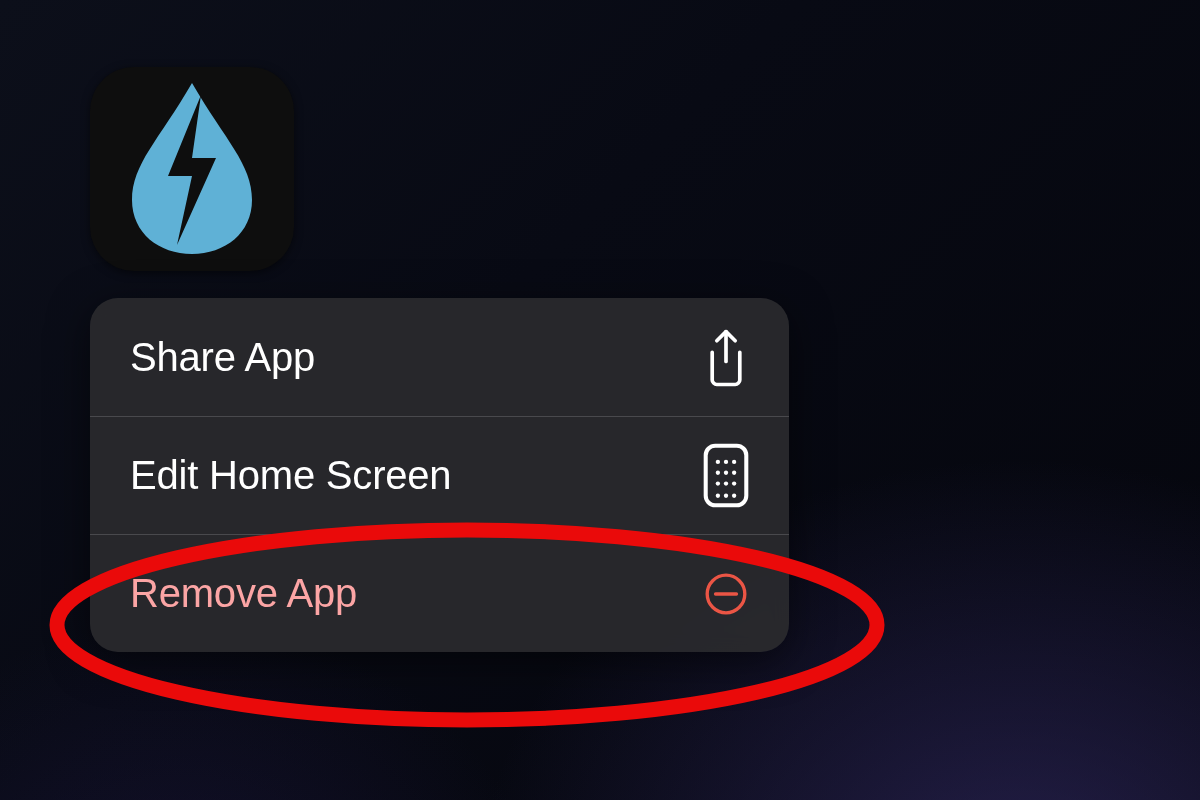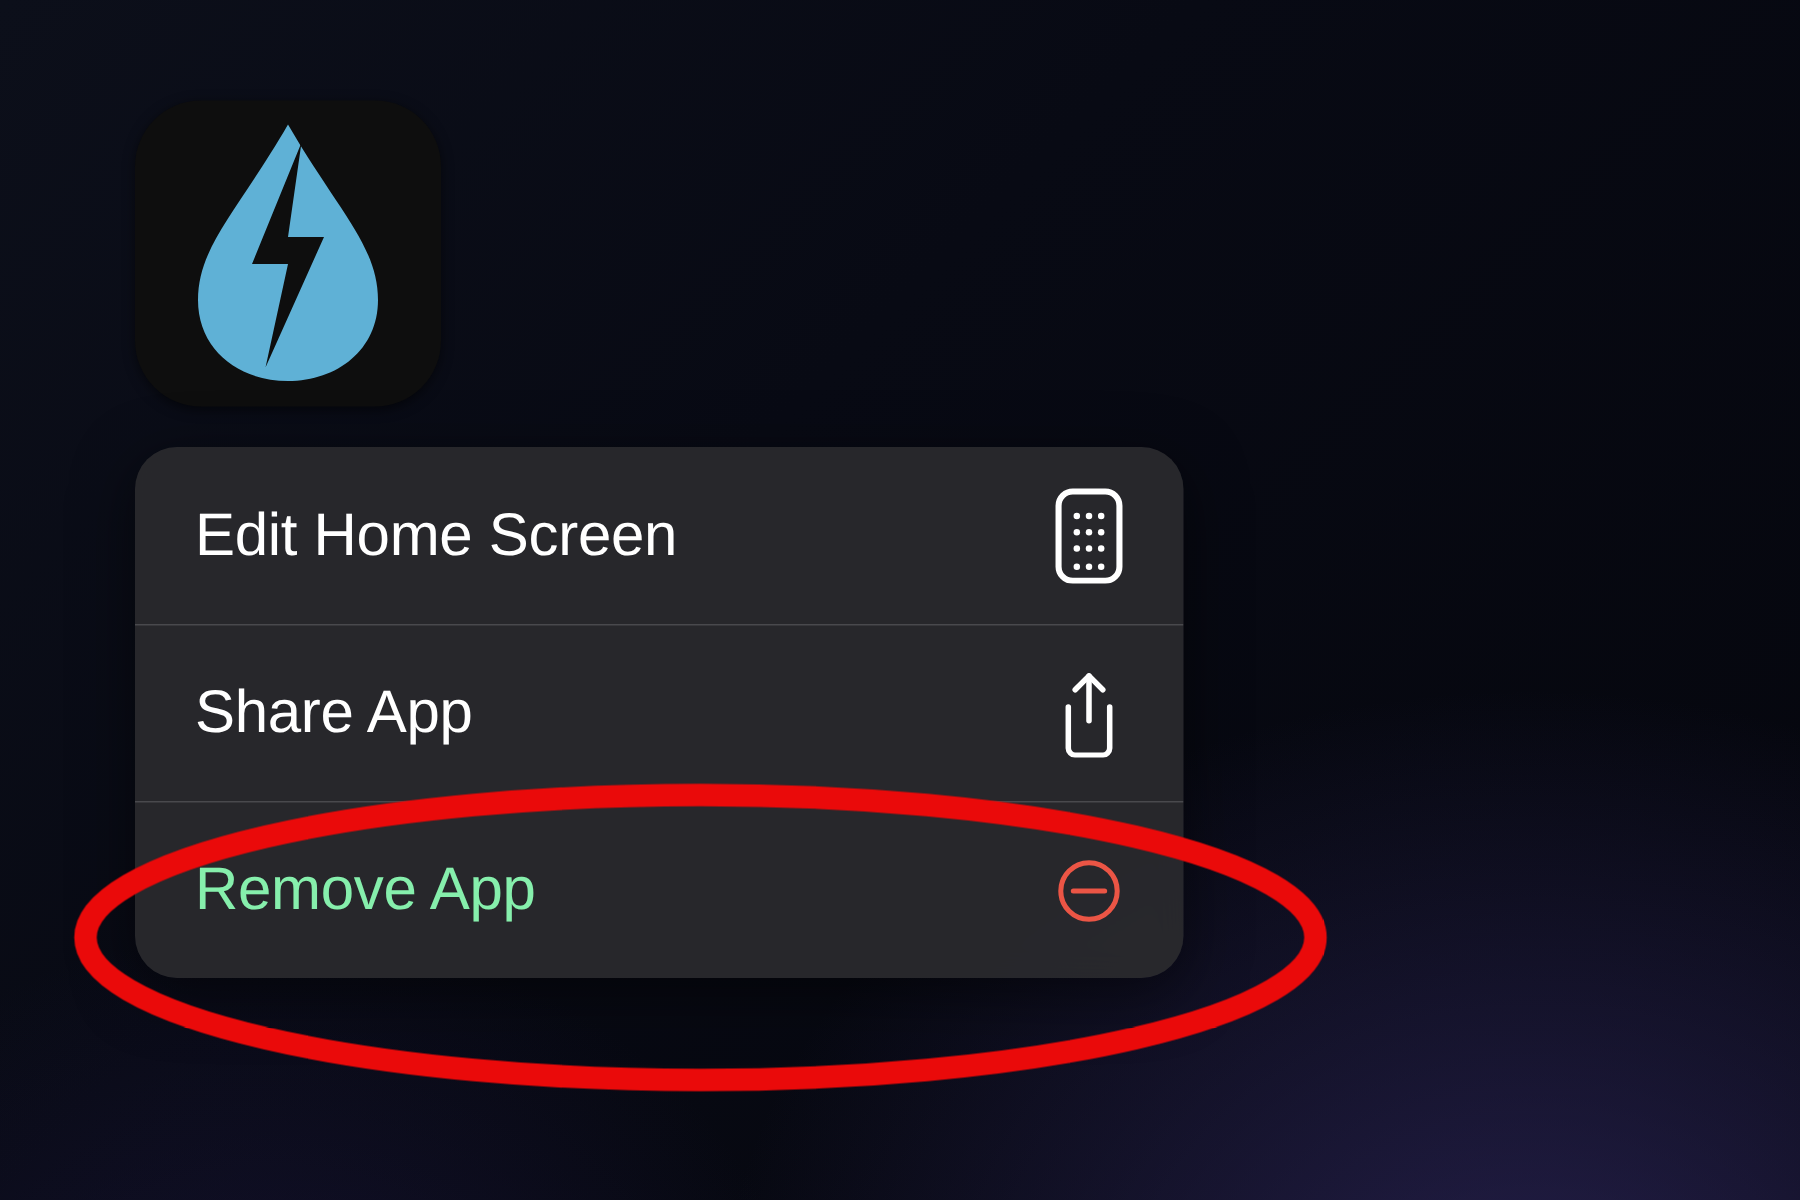--- a/index.html
+++ b/index.html
@@ -49,21 +49,21 @@
       height: 118px;
       cursor: default;
     }
     .menu-item + .menu-item { border-top: 1px solid rgba(255,255,255,0.16); }
     .menu-label {
       font-size: 40px;
       font-weight: 400;
       letter-spacing: -0.2px;
       color: #ffffff;
     }
-    .menu-item.destructive .menu-label { color: #86efac; }
+    .menu-item.destructive .menu-label { color: #fca5a5; }
     .menu-icon { width: 46px; height: 56px; display:flex; align-items:center; justify-content:center; }
     .menu-icon svg { stroke: #ffffff; }
     .menu-item.destructive .menu-icon svg { stroke: #eb5545; }
 
     
     .annotation {
       position: absolute;
       pointer-events: none;
     }
   </style>
@@ -77,47 +77,47 @@
       <path d="M50 4 C 28 42, 10 58, 10 82 C 10 104, 28 118, 50 118 C 72 118, 90 104, 90 82 C 90 58, 72 42, 50 4 Z" fill="#5fb1d6"></path>
 
       <path d="M56 12 L34 66 L50 66 L40 112 L66 54 L50 54 Z" fill="#0e0e0e"></path>
     </svg>
   </span>
 </div>
 
 <div class="context-menu">
 
   <div class="menu-item">
+    <span class="menu-label">Share App</span>
+    <span class="menu-icon">
+      <svg viewBox="0 0 40 52" fill="none" stroke-width="3.2" stroke-linecap="round" stroke-linejoin="round">
+        <path d="M20 4 L20 30"></path>
+        <path d="M12 12 L20 4 L28 12"></path>
+        <path d="M8 22 L8 46 C 8 48, 10 50, 12 50 L28 50 C 30 50, 32 48, 32 46 L32 22"></path>
+      </svg>
+    </span>
+  </div>
+
+  <div class="menu-item">
     <span class="menu-label">Edit Home Screen</span>
     <span class="menu-icon">
       <svg viewBox="0 0 34 48" fill="none" stroke-width="3" stroke-linecap="round" stroke-linejoin="round">
         <rect x="2" y="2" width="30" height="44" rx="7"></rect>
         <circle cx="11" cy="14" r="1.6" fill="#fff" stroke="none"></circle>
         <circle cx="17" cy="14" r="1.6" fill="#fff" stroke="none"></circle>
         <circle cx="23" cy="14" r="1.6" fill="#fff" stroke="none"></circle>
         <circle cx="11" cy="22" r="1.6" fill="#fff" stroke="none"></circle>
         <circle cx="17" cy="22" r="1.6" fill="#fff" stroke="none"></circle>
         <circle cx="23" cy="22" r="1.6" fill="#fff" stroke="none"></circle>
         <circle cx="11" cy="30" r="1.6" fill="#fff" stroke="none"></circle>
         <circle cx="17" cy="30" r="1.6" fill="#fff" stroke="none"></circle>
         <circle cx="23" cy="30" r="1.6" fill="#fff" stroke="none"></circle>
         <circle cx="11" cy="39" r="1.6" fill="#fff" stroke="none"></circle>
         <circle cx="17" cy="39" r="1.6" fill="#fff" stroke="none"></circle>
         <circle cx="23" cy="39" r="1.6" fill="#fff" stroke="none"></circle>
-      </svg>
-    </span>
-  </div>
-
-  <div class="menu-item">
-    <span class="menu-label">Share App</span>
-    <span class="menu-icon">
-      <svg viewBox="0 0 40 52" fill="none" stroke-width="3.2" stroke-linecap="round" stroke-linejoin="round">
-        <path d="M20 4 L20 30"></path>
-        <path d="M12 12 L20 4 L28 12"></path>
-        <path d="M8 22 L8 46 C 8 48, 10 50, 12 50 L28 50 C 30 50, 32 48, 32 46 L32 22"></path>
       </svg>
     </span>
   </div>
 
   <div class="menu-item destructive">
     <span class="menu-label">Remove App</span>
     <span class="menu-icon">
       <svg viewBox="0 0 44 44" fill="none" stroke-width="3.2" stroke-linecap="round">
         <circle cx="22" cy="22" r="18"></circle>
         <line x1="12" y1="22" x2="32" y2="22"></line>

